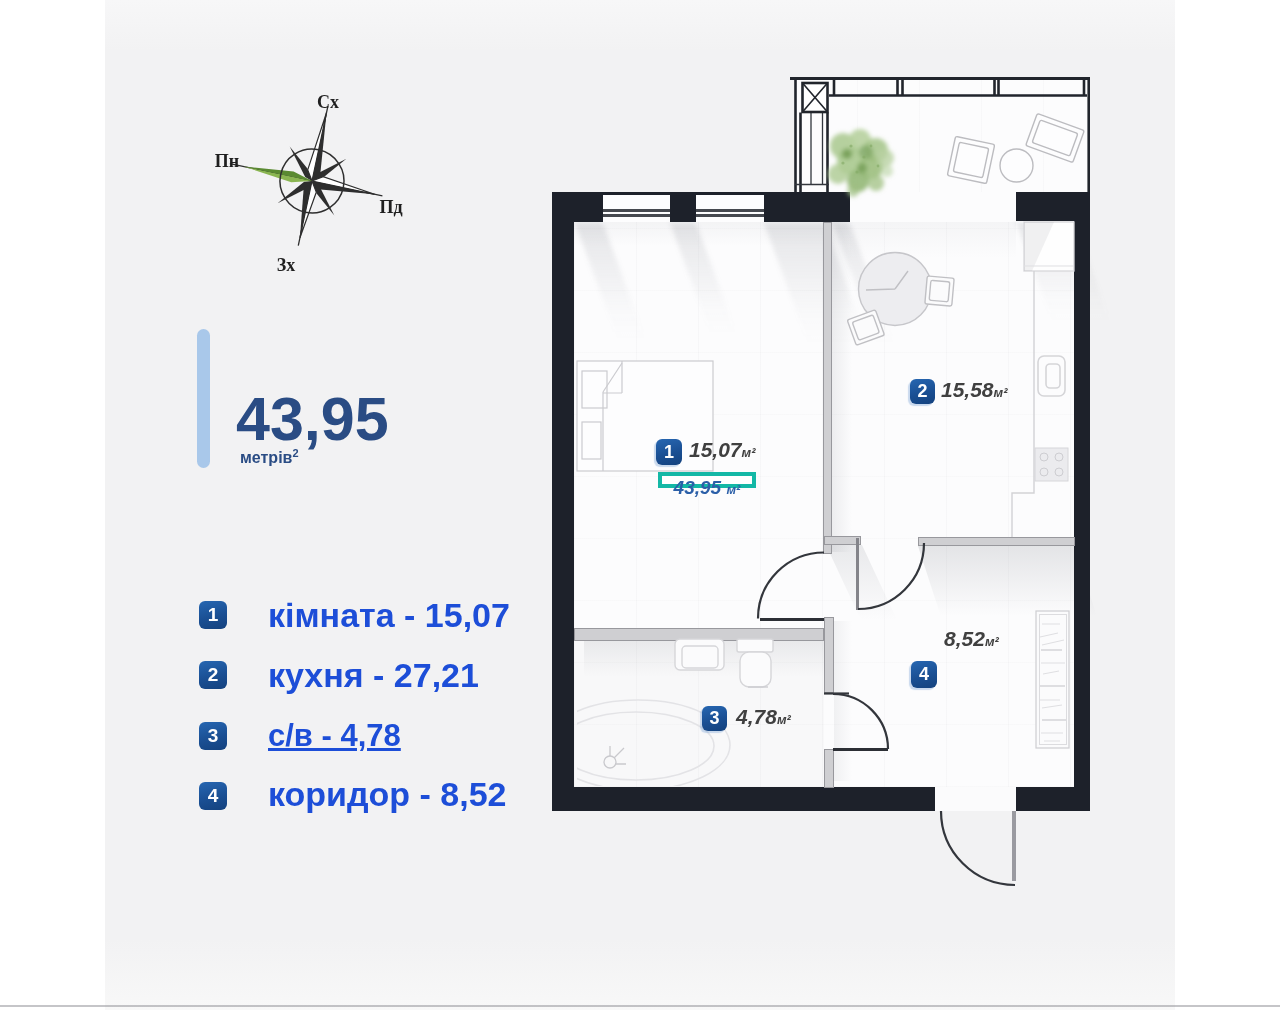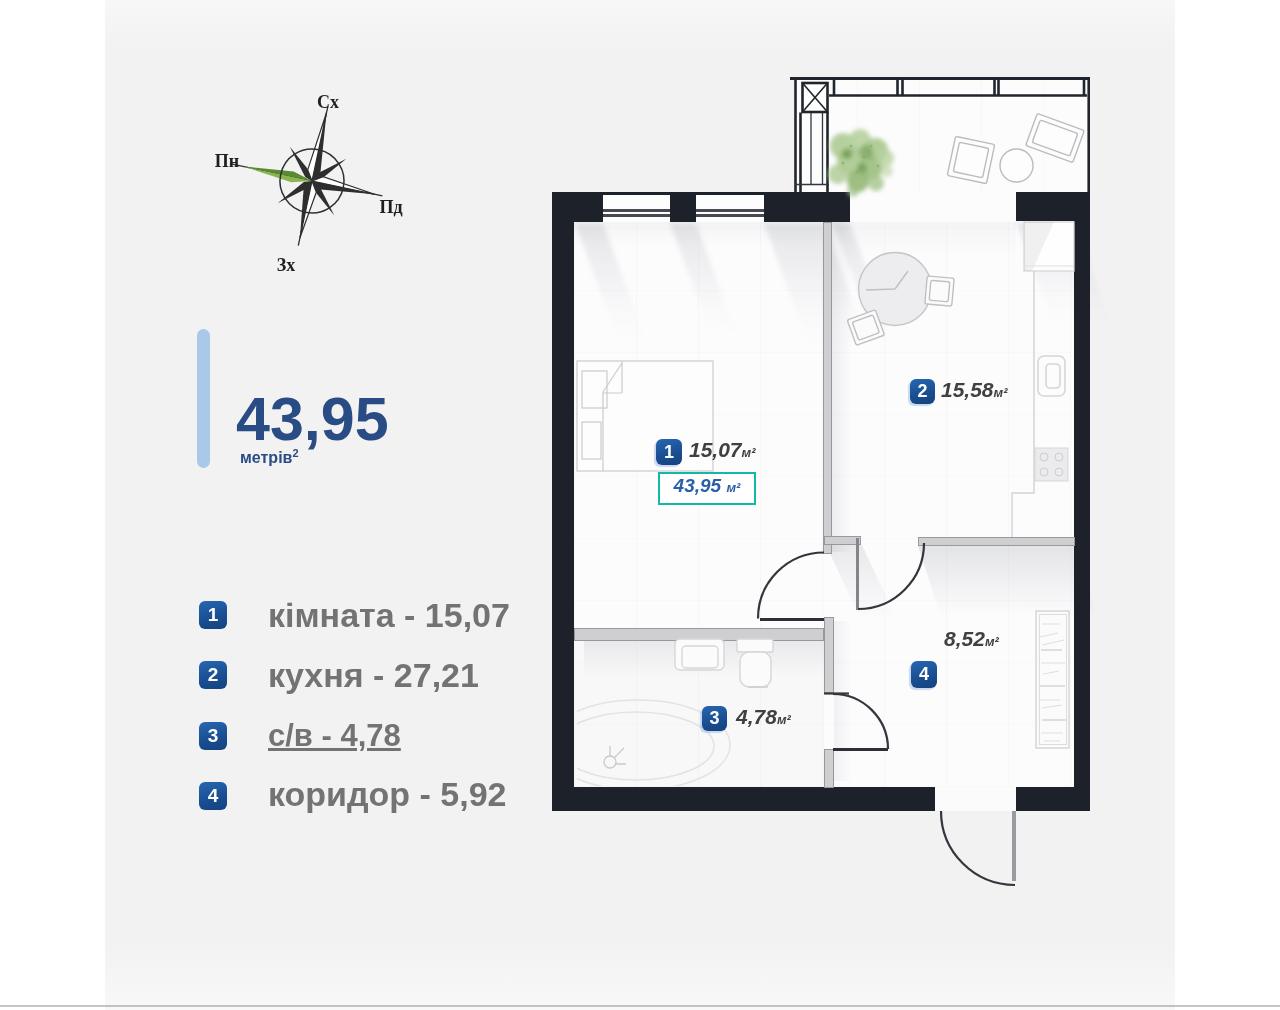--- a/index.html
+++ b/index.html
@@ -7,21 +7,21 @@
   font-family:"Liberation Sans", sans-serif;}
 .abs{position:absolute;}
 .wall{position:absolute;background:#1d212a;}
 .part{position:absolute;background:#cfcfd2;border:1px solid #98989d;box-sizing:border-box;}
 .beam{position:absolute;background:linear-gradient(180deg,rgba(100,104,114,.15),rgba(100,104,114,.02) 75%,rgba(100,104,114,0));
   transform:skewX(20deg);transform-origin:0 0;filter:blur(2.5px);}
 .badge{position:absolute;background:linear-gradient(165deg,#2767b2 0%,#1a4f93 55%,#14427e 100%);border-radius:6px;
   color:#fff;font-weight:bold;text-align:center;}
 .arealbl{position:absolute;color:#404040;font-weight:bold;font-style:italic;white-space:nowrap;}
 .arealbl .u{font-size:13px;}
-.lgtxt{position:absolute;color:#737373;font-weight:bold;white-space:nowrap;}
+.lgtxt{position:absolute;color:#1d4ed8;font-weight:bold;white-space:nowrap;}
 </style>
 </head>
 <body>
 <div id="page">
 
 <div class="abs" style="left:105px;top:0;width:1070px;height:1010px;background:linear-gradient(180deg,#f7f7f8 0%,#f2f2f3 5%,#f2f2f3 93%,#f8f8f8 100%);"></div>
 
 <div class="abs" style="left:0;top:1005px;width:1280px;height:1.5px;background:rgba(150,150,155,0.55);"></div>
 
 <div class="abs" style="left:197px;top:329px;width:13px;height:139px;border-radius:7px;background:#a9c8ea;"></div>
@@ -38,21 +38,21 @@
 <div class="badge" style="left:199px;top:661px;width:28px;height:28px;font-size:19px;line-height:28px;">2</div>
 
 <div class="lgtxt" style="left:268px;top:658px;font-size:34px;line-height:34px;">кухня - 27,21</div>
 
 <div class="badge" style="left:199px;top:722px;width:28px;height:28px;font-size:19px;line-height:28px;">3</div>
 
 <div class="lgtxt" style="left:268px;top:719px;font-size:31px;line-height:34px;text-decoration:underline;">с/в - 4,78</div>
 
 <div class="badge" style="left:199px;top:782px;width:28px;height:28px;font-size:19px;line-height:28px;">4</div>
 
-<div class="lgtxt" style="left:268px;top:777px;font-size:34px;line-height:34px;">коридор - 5,92</div>
+<div class="lgtxt" style="left:268px;top:777px;font-size:34px;line-height:34px;">коридор - 8,52</div>
 
 <div class="abs" style="left:574px;top:221px;width:500px;height:566px;background:#fcfcfd;background-image:repeating-linear-gradient(90deg,rgba(60,60,70,0.028) 0 1px,transparent 1px 62px),repeating-linear-gradient(0deg,rgba(60,60,70,0.02) 0 1px,transparent 1px 62px);"></div>
 
 <div class="abs" style="left:795px;top:80px;width:293px;height:112px;background:#fcfcfd;background-image:repeating-linear-gradient(90deg,rgba(60,60,70,0.022) 0 1px,transparent 1px 62px);"></div>
 
 <div class="abs" style="left:850px;top:192px;width:166px;height:30px;background:#fcfcfd;"></div>
 
 <div class="abs" style="left:935px;top:787px;width:81px;height:24px;background:#fbfbfc;"></div>
 
 <div class="abs" style="left:574px;top:641px;width:250px;height:146px;background:rgba(120,120,130,0.03);"></div>
@@ -324,21 +324,21 @@
     <text x="227" y="167" text-anchor="middle">Пн</text>
     <text x="391" y="213" text-anchor="middle">Пд</text>
     <text x="286" y="271" text-anchor="middle">Зх</text>
   </g>
 </svg>
 
 <div class="badge" style="left:656px;top:439px;width:26px;height:26px;font-size:18px;line-height:26px;box-shadow:-2px 2px 1px rgba(125,165,215,.4);">1</div>
 
 <div class="arealbl" style="left:689px;top:439px;font-size:21px;line-height:22px;">15,07<span class="u">м²</span></div>
 
-<div class="abs" style="left:658px;top:472px;width:98px;height:33px;background:#fff;border:2px solid #14b8a6;box-sizing:border-box;text-align:center;font-weight:bold;font-style:italic;font-size:19px;line-height:23px;color:#2b5fa8;">43,95 <span style="font-size:13px;">м²</span></div>
+<div class="abs" style="left:658px;top:472px;width:98px;height:16px;background:#fff;border:4px solid #14b8a6;box-sizing:border-box;text-align:center;font-weight:bold;font-style:italic;font-size:19px;line-height:23px;color:#2b5fa8;">43,95 <span style="font-size:13px;">м²</span></div>
 
 <div class="badge" style="left:910px;top:379px;width:25px;height:25px;font-size:18px;line-height:25px;box-shadow:-2px 2px 1px rgba(125,165,215,.4);">2</div>
 
 <div class="arealbl" style="left:941px;top:379px;font-size:21px;line-height:21px;">15,58<span class="u">м²</span></div>
 
 <div class="badge" style="left:702px;top:706px;width:25px;height:25px;font-size:18px;line-height:25px;box-shadow:-2px 2px 1px rgba(125,165,215,.4);">3</div>
 
 <div class="arealbl" style="left:736px;top:706px;font-size:21px;line-height:21px;">4,78<span class="u">м²</span></div>
 
 <div class="badge" style="left:911px;top:661px;width:26px;height:27px;font-size:18px;line-height:27px;box-shadow:-2px 2px 1px rgba(125,165,215,.4);">4</div>

